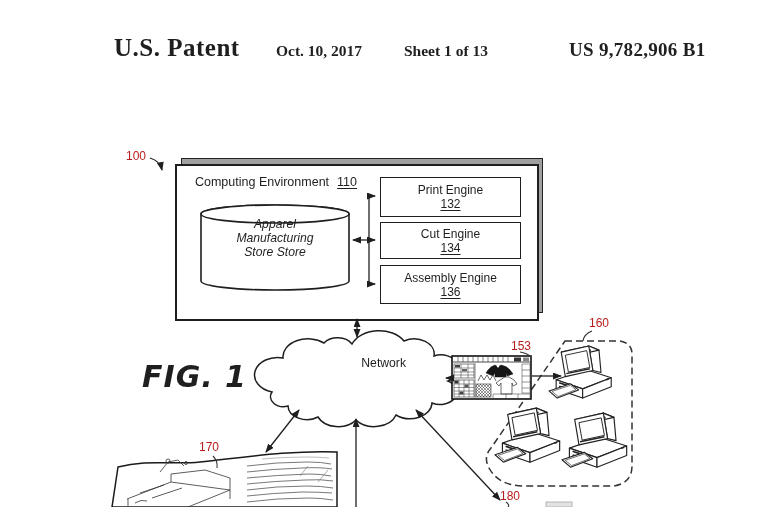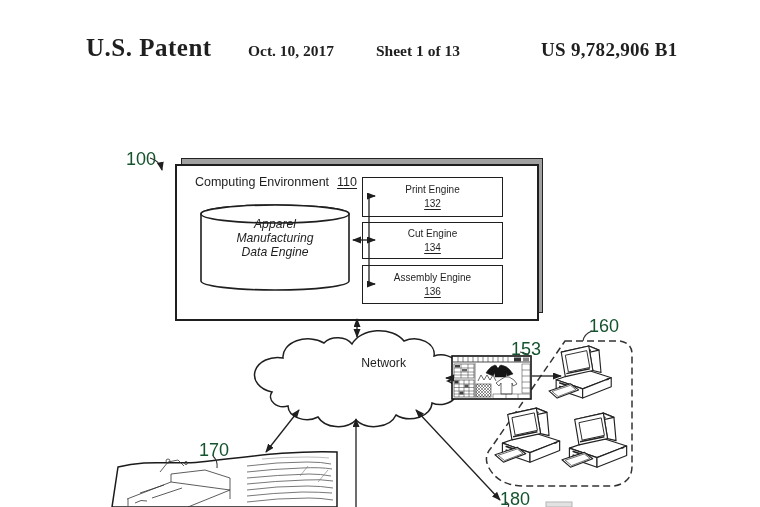--- a/index.html
+++ b/index.html
@@ -2,42 +2,42 @@
 <html><head>
 <meta charset="utf-8">
 <style>
   html,body{margin:0;padding:0;background:#e8e8e8;}
   #page{
     position:relative;width:760px;height:507px;background:#ffffff;
     overflow:hidden;font-family:"Liberation Sans","DejaVu Sans",sans-serif;color:#1f1f1f;
   }
   .abs{position:absolute;}
   
-  .hd{font-family:"Liberation Serif","DejaVu Serif",serif;font-weight:bold;white-space:nowrap;}
+  .hd{font-family:"Liberation Serif","DejaVu Serif",serif;font-weight:bold;white-space:nowrap;margin-left:28px;}
   #h-title{left:86px;top:34px;font-size:25px;letter-spacing:.5px;}
   #h-date{left:248px;top:42px;font-size:15.5px;}
   #h-sheet{left:376px;top:42px;font-size:15.5px;}
   #h-num{left:541px;top:39px;font-size:19px;letter-spacing:.3px;}
   
   #main-box-shadow{left:181px;top:158px;width:360px;height:153px;background:#a0a0a0;border:1.5px solid #222;z-index:0;}
   #main-box{left:175px;top:164px;width:360px;height:153px;background:#fff;border:2px solid #1f1f1f;z-index:1;}
-  .engine{left:362px;width:139px;border:1.5px solid #1f1f1f;background:#fff;z-index:2;
+  .engine{left:380px;width:139px;border:1.5px solid #1f1f1f;background:#fff;z-index:2;
     display:flex;flex-direction:column;align-items:center;justify-content:center;
-    font-size:10px;line-height:14px;}
+    font-size:12px;line-height:14px;}
   #eng0{top:177px;height:38px;}
   #eng1{top:222px;height:35px;}
   #eng2{top:265px;height:37px;text-align:center;}
   .ref{text-decoration:underline;text-underline-offset:2px;}
   #env-title{left:175px;top:175px;width:202px;text-align:center;font-size:12.5px;z-index:4;}
   #env-title .ref{margin-left:8px;}
   #cyl-text{left:201px;top:218px;width:148px;text-align:center;font-size:12.2px;line-height:13.8px;z-index:4;font-style:italic;}
   #cloud-text{left:306px;top:356px;width:100px;text-align:right;font-size:12.2px;line-height:15.5px;z-index:4;}
   #fig-label{left:142px;top:359px;font-family:"DejaVu Sans",sans-serif;font-style:italic;font-weight:bold;
     font-size:30px;letter-spacing:1px;z-index:4;}
-  .refnum{font-size:18px;color:#14532d;z-index:4;white-space:nowrap;}
+  .refnum{font-size:12px;color:#b91c1c;z-index:4;white-space:nowrap;}
   #l100{left:126px;top:149px;}
   #l160{left:589px;top:316px;}
   #l192{left:511px;top:339px;}
   #l170{left:199px;top:440px;}
   #l180{left:500px;top:489px;}
   #fig-svg{left:0;top:0;z-index:3;pointer-events:none;}
 </style>
 </head>
 <body>
 
@@ -204,27 +204,28 @@
     </g>
   </svg>
 
   <div class="abs" id="env-title">
     <span>Computing Environment</span><span class="ref">110</span>
   </div>
 
   <div class="abs" id="cyl-text">
     <div>Apparel</div>
     <div>Manufacturing</div>
-    <div>Data Engine</div>
+    <div>Store Store</div>
   </div>
 
   <div class="abs" id="cloud-text">
     <div>Network</div>
   </div>
 
+  <div class="abs" id="fig-label">FIG. 1</div>
 
   <div class="abs refnum" id="l100">100</div>
   <div class="abs refnum" id="l160">160</div>
   <div class="abs refnum" id="l192">153</div>
   <div class="abs refnum" id="l170">170</div>
   <div class="abs refnum" id="l180">180</div>
 
 </div>
 
 </body></html>

